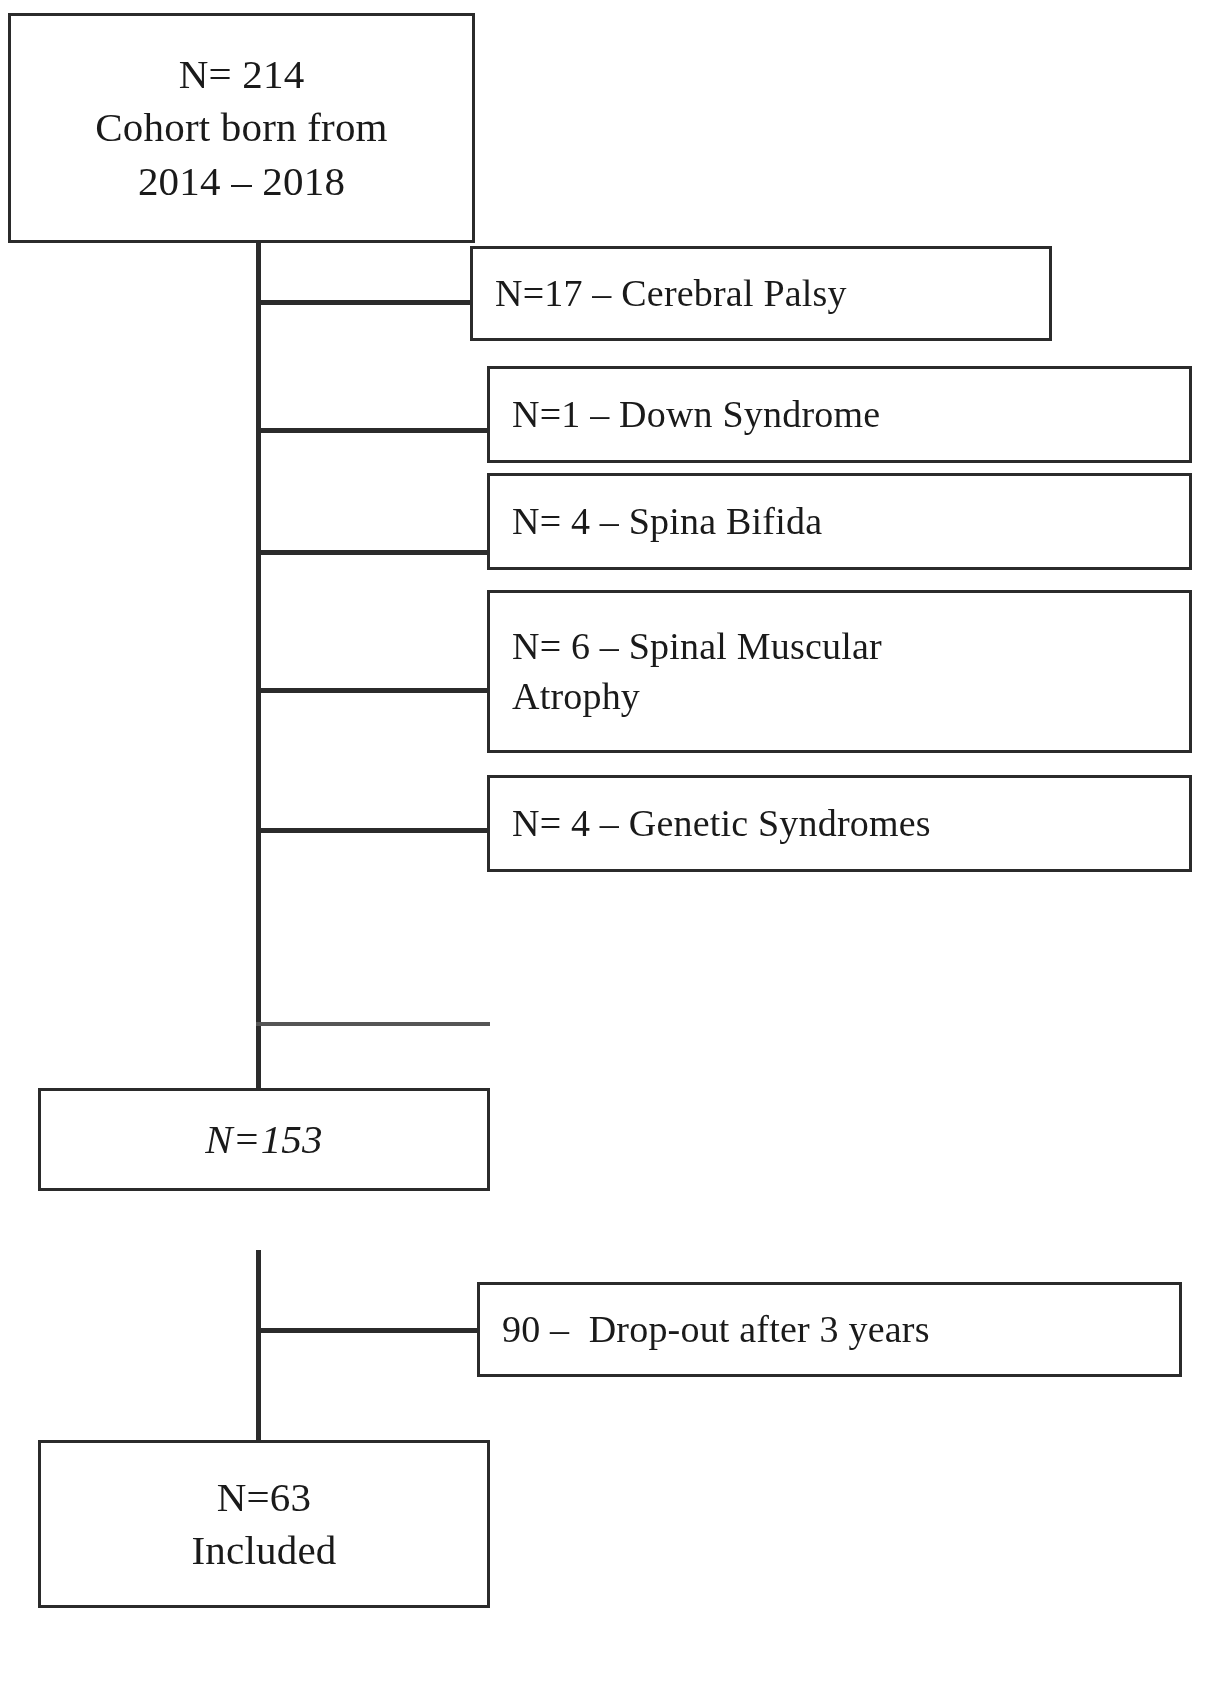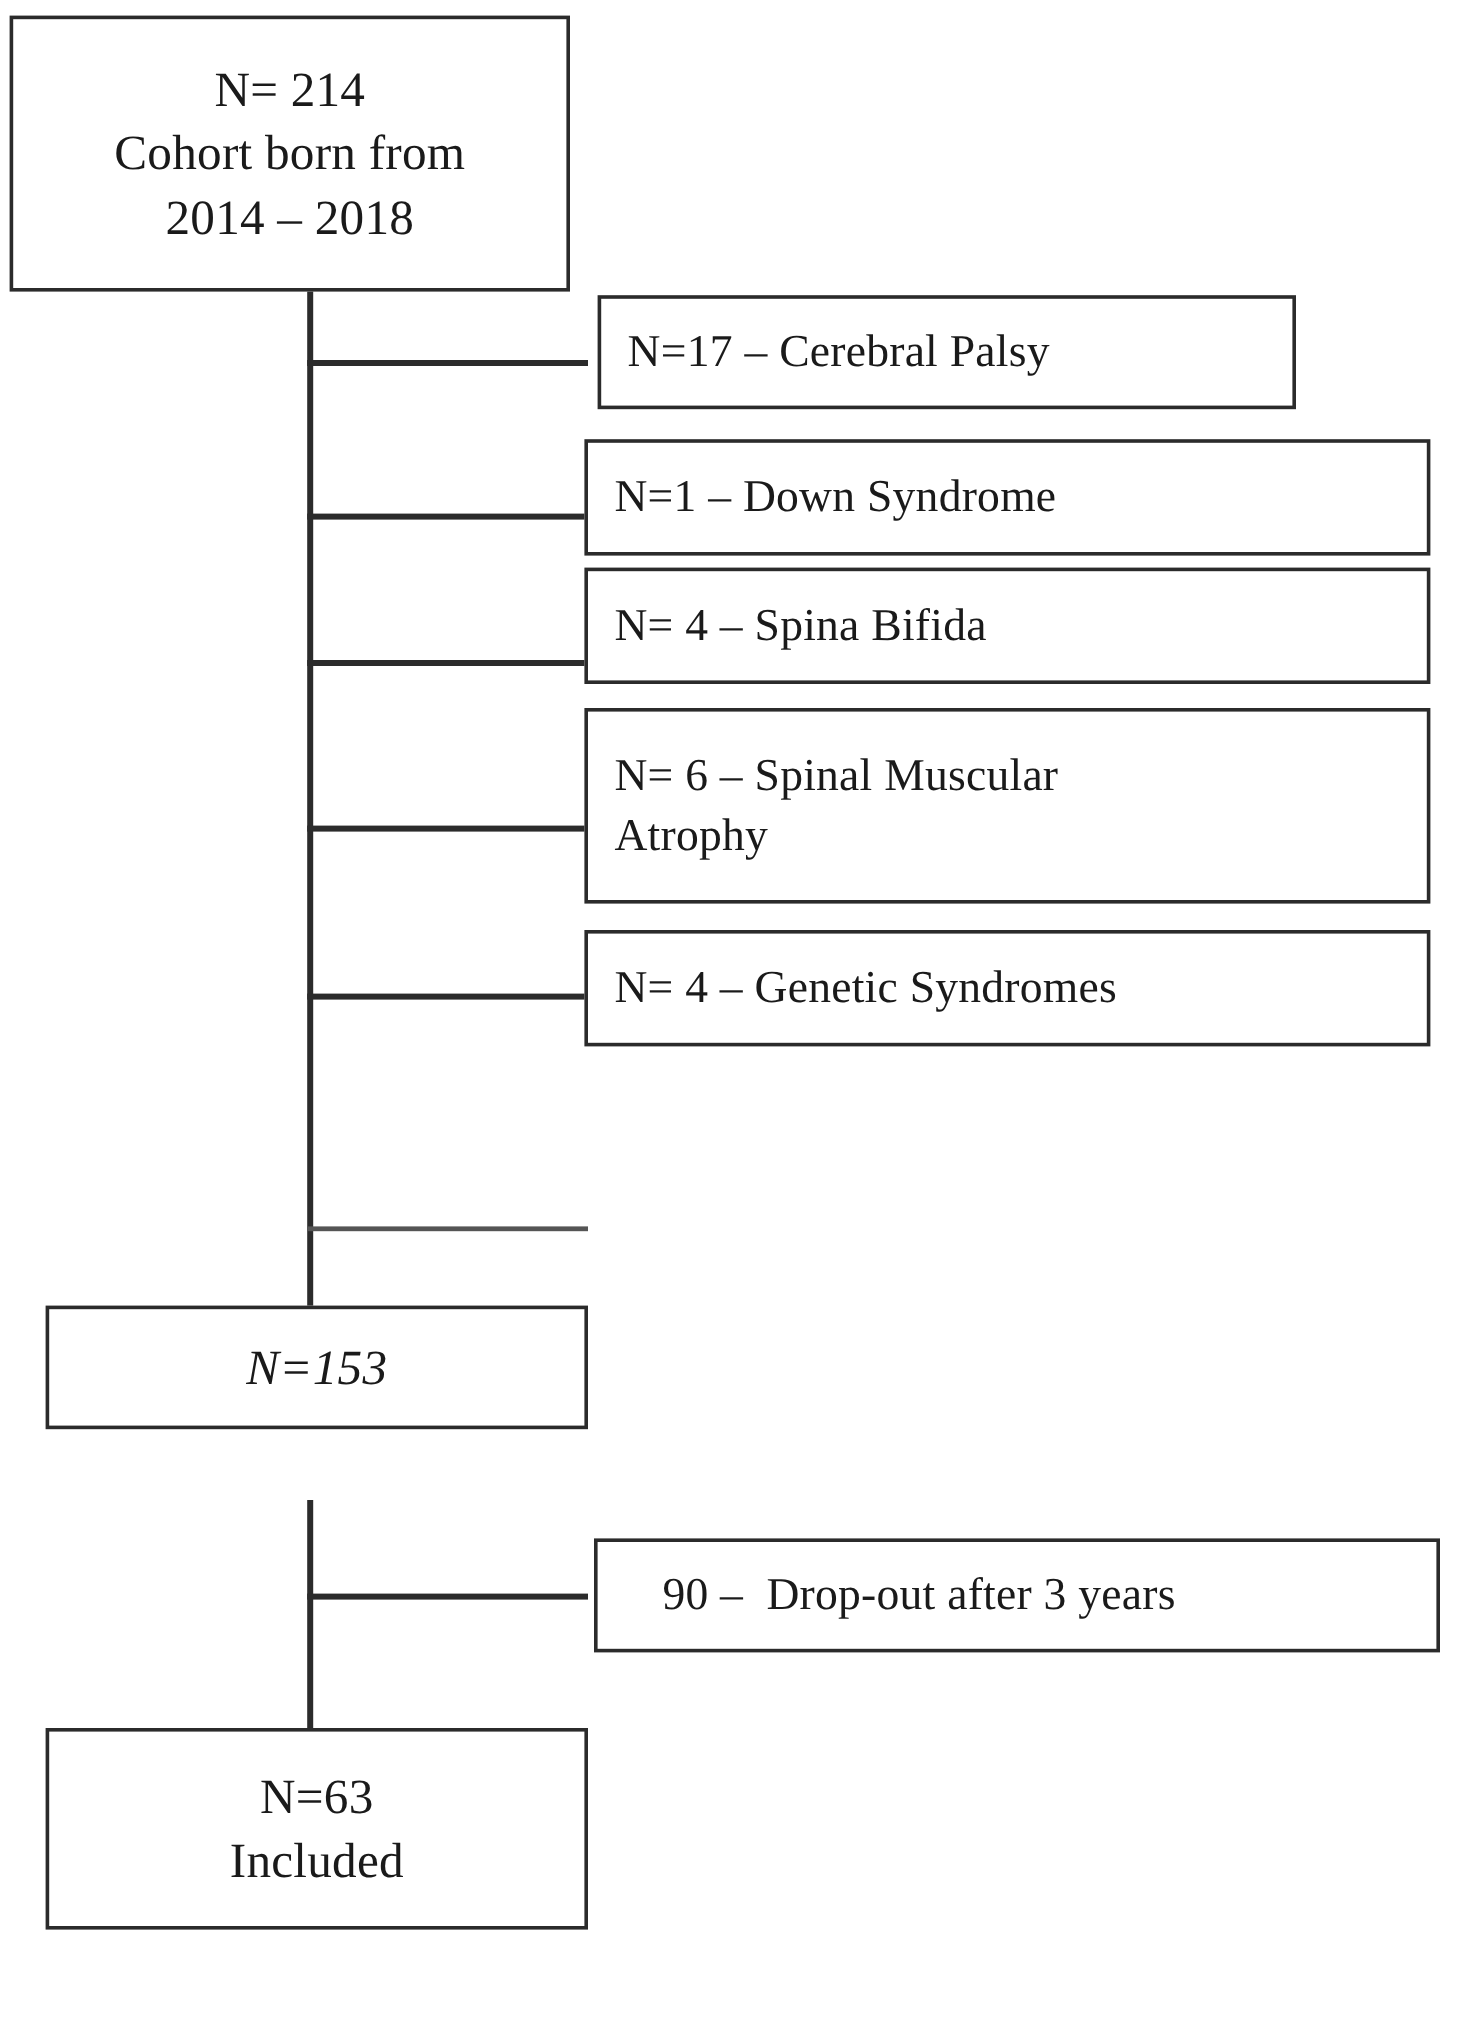--- a/index.html
+++ b/index.html
@@ -87,21 +87,21 @@
 
   <div class="node center fs-main" style="left:38px; top:1088px; width:452px; height:103px;font-style:italic;">
     <span class="line">N=153</span>
   </div>
 
   <div class="node center fs-main" style="left:38px; top:1440px; width:452px; height:168px;">
     <span class="line">N=63</span>
     <span class="line">Included</span>
   </div>
 
-  <div class="node left fs-excl" style="left:498px; top:246px; width:582px; height:95px;">
+  <div class="node left fs-excl" style="left:470px; top:246px; width:582px; height:95px;">
     <span class="line">N=17 – Cerebral Palsy</span>
   </div>
 
   <div class="node left fs-excl" style="left:487px; top:366px; width:705px; height:97px;text-align:right;">
     <span class="line">N=1 – Down Syndrome</span>
   </div>
 
   <div class="node left fs-excl" style="left:487px; top:473px; width:705px; height:97px;">
     <span class="line">N= 4 – Spina Bifida</span>
   </div>
@@ -109,17 +109,17 @@
   <div class="node left fs-excl" style="left:487px; top:590px; width:705px; height:163px;">
     <span class="line">N= 6 – Spinal Muscular</span>
     <span class="line">Atrophy</span>
   </div>
 
   <div class="node left fs-excl" style="left:487px; top:775px; width:705px; height:97px;">
     <span class="line">N= 4 – Genetic Syndromes</span>
   </div>
 
 
-  <div class="node left fs-excl" style="left:495px; top:1282px; width:705px; height:95px;padding-left:32px;">
+  <div class="node left fs-excl" style="left:477px; top:1282px; width:705px; height:95px;">
     <span class="line">90 –  Drop-out after 3 years</span>
   </div>
 
 </div>
 
 </body></html>

